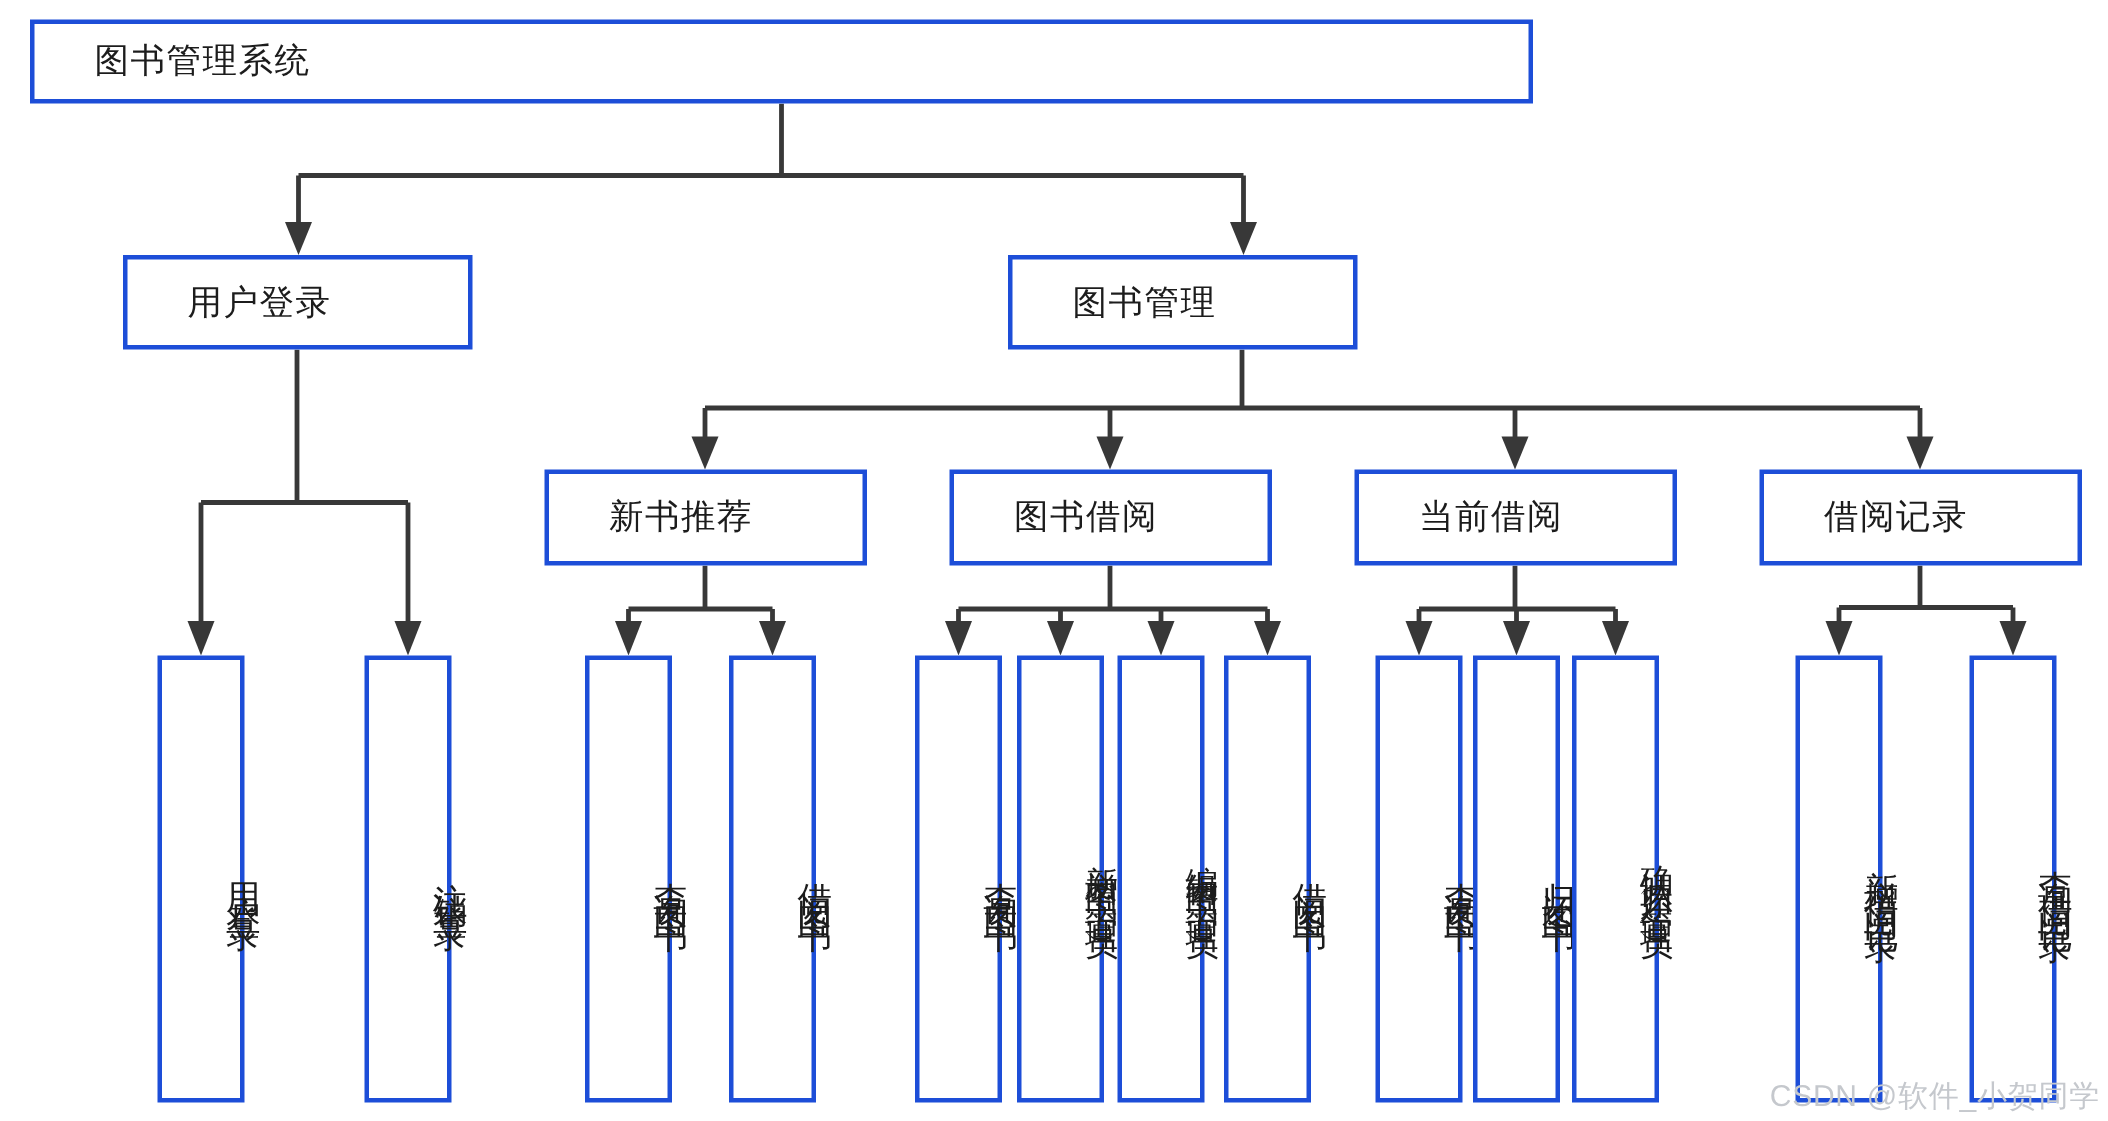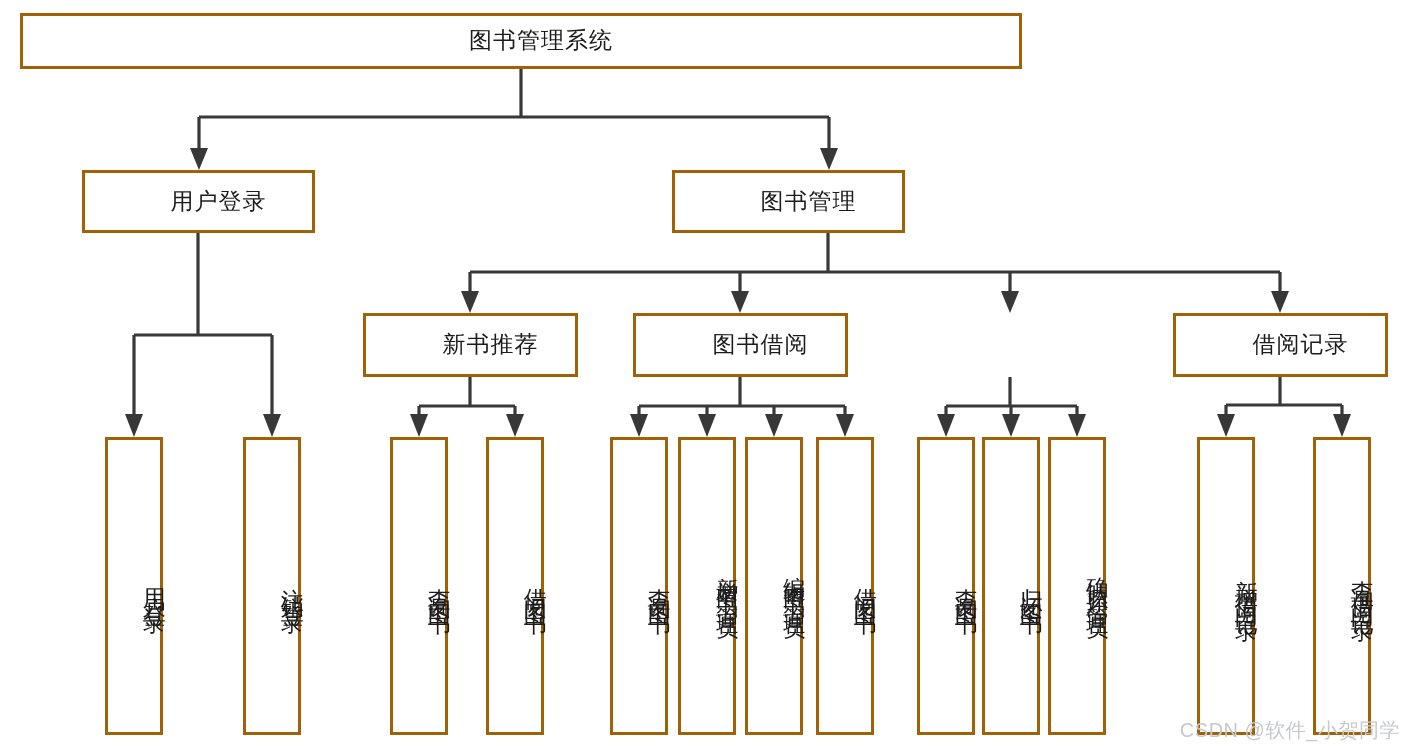--- a/index.html
+++ b/index.html
@@ -15,25 +15,24 @@
     overflow: hidden;
   }
   #connectors {
     position: absolute;
     left: 0; top: 0;
     width: 1405px; height: 747px;
   }
   .node {
     position: absolute;
     box-sizing: border-box;
-    border: 3px solid #a16207;
+    border: 3px solid #1d4ed8;
     background: #ffffff;
     display: flex;
     align-items: center;
-    justify-content: center;
     color: #1c1c1c;
     font-size: 23px;
     letter-spacing: 1px;
     text-align: center;
     line-height: 1.2;
     padding-left: 40px;
   }
   
   .root   { left: 20px;  top: 13px;  width: 1002px; height: 56px; border-width: 3px; }
   .l2a    { left: 82px;  top: 170px; width: 233px;  height: 63px; }
@@ -136,20 +135,23 @@
   <div class="node l2b">
     <span>图书管理</span>
   </div>
 
   <div class="node l3b">
     <span>图书借阅</span>
   </div>
   <div class="node l3a">
     <span>新书推荐</span>
   </div>
+  <div class="node l3c">
+    <span>当前借阅</span>
+  </div>
   <div class="node l3d">
     <span>借阅记录</span>
   </div>
 
   <div class="node leaf f1">
     <span class="vtext">用户登录</span>
   </div>
   <div class="node leaf f2">
     <span class="vtext">注销登录</span>
   </div>

